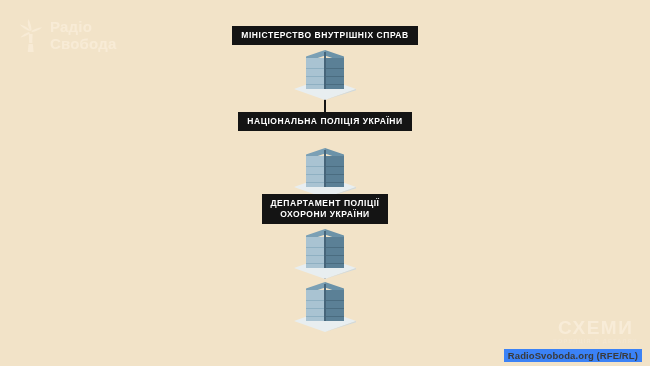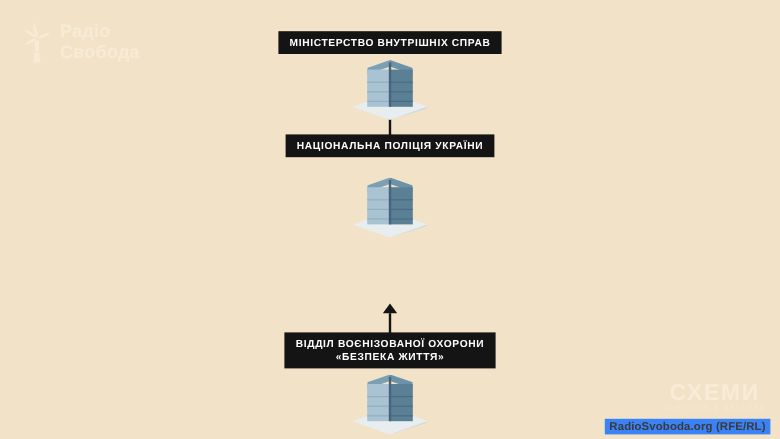--- a/index.html
+++ b/index.html
@@ -220,24 +220,43 @@
         </span>
       <span class="face-r">
           <i class="sill" style="bottom:20px"></i>
           <i class="sill" style="bottom:12px"></i>
           <i class="sill" style="bottom:4px"></i>
         </span>
       <span class="mid"></span>
     </div>
   </div>
 
+  <div class="level" style="top:194px;">
+    <div class="chip">ДЕПАРТАМЕНТ ПОЛІЦІЇ
+ОХОРОНИ УКРАЇНИ</div>
+    <div class="bldg">
+      <span class="plate"></span>
+        <span class="plate-shadow"></span>
+      <span class="roof-l"></span>
+        <span class="roof-r"></span>
+      <span class="face-l">
+          <i class="sill" style="bottom:20px"></i>
+          <i class="sill" style="bottom:12px"></i>
+          <i class="sill" style="bottom:4px"></i>
+        </span>
+      <span class="face-r">
+          <i class="sill" style="bottom:20px"></i>
+          <i class="sill" style="bottom:12px"></i>
+          <i class="sill" style="bottom:4px"></i>
+        </span>
+      <span class="mid"></span>
+    </div>
+  </div>
 
   <div class="level" style="top:277px;">
-    <div class="chip">ВІДДІЛ ВОЄНІЗОВАНОЇ ОХОРОНИ
-«БЕЗПЕКА ЖИТТЯ»</div>
     <div class="bldg">
       <span class="plate"></span>
         <span class="plate-shadow"></span>
       <span class="roof-l"></span>
         <span class="roof-r"></span>
       <span class="face-l">
           <i class="sill" style="bottom:20px"></i>
           <i class="sill" style="bottom:12px"></i>
           <i class="sill" style="bottom:4px"></i>
         </span>

